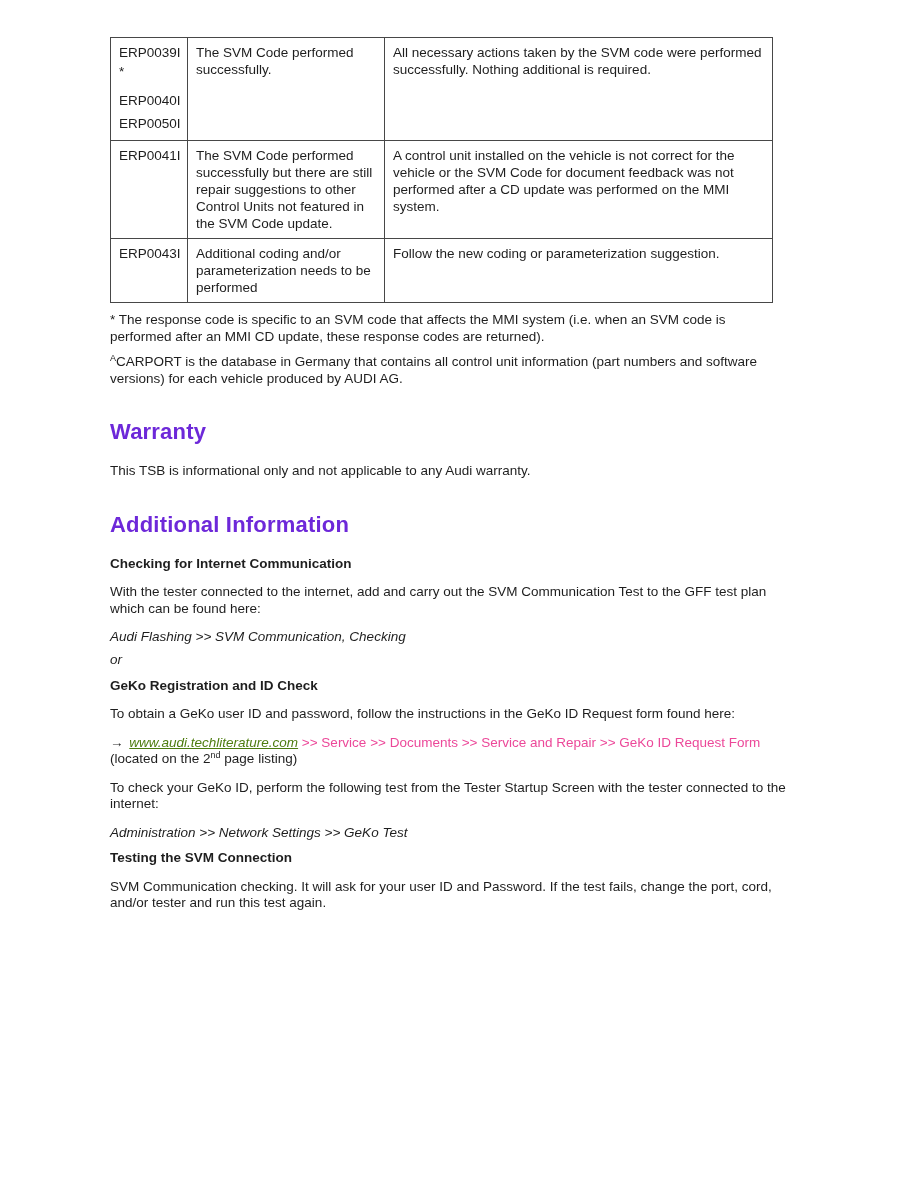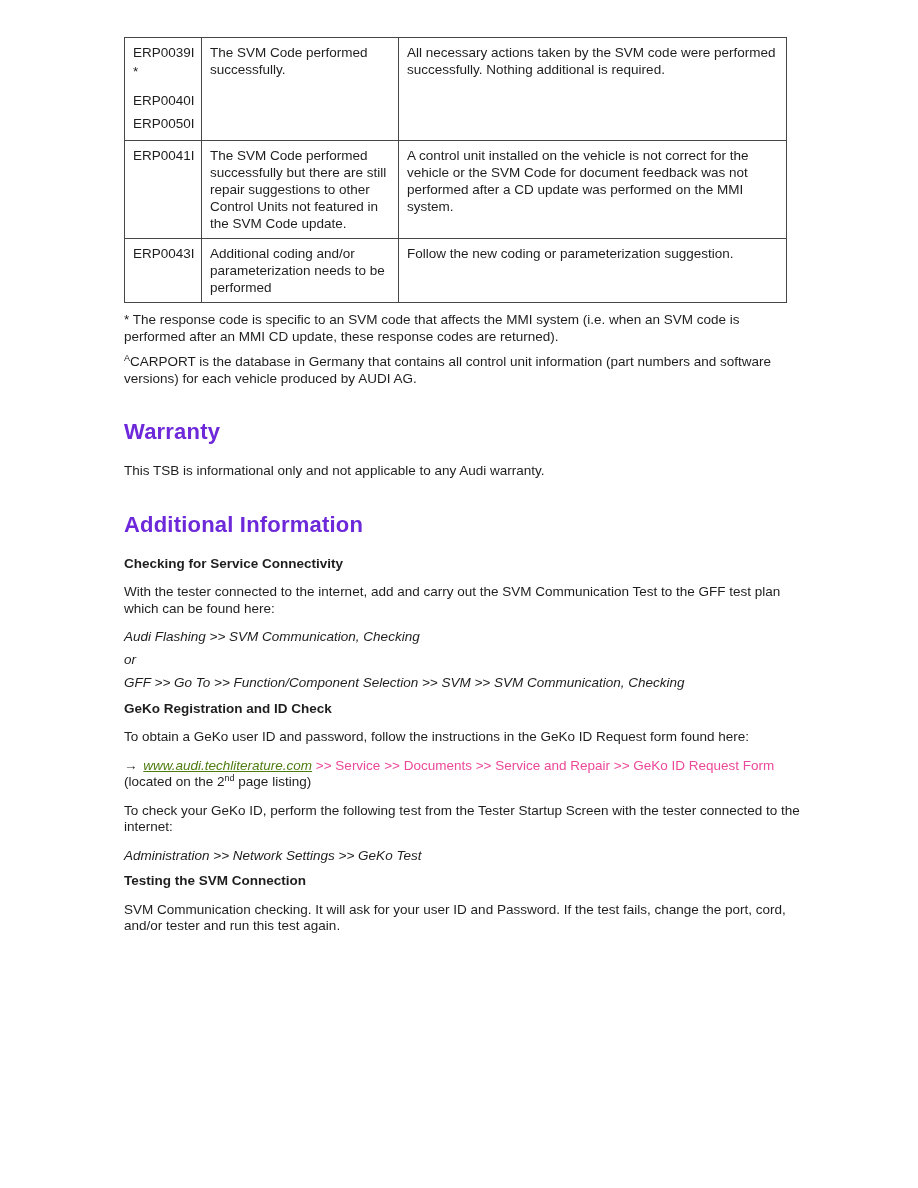--- a/index.html
+++ b/index.html
@@ -3,21 +3,21 @@
 <meta charset="utf-8">
 <style>
   html, body { margin: 0; padding: 0; background: #ffffff; }
   body {
     width: 918px; height: 1188px;
     font-family: "Liberation Sans", "DejaVu Sans", sans-serif;
     color: #1e1e1e;
     -webkit-font-smoothing: antialiased;
   }
   .page { position: relative; width: 918px; height: 1188px; background: #ffffff; overflow: hidden; }
-  .content { position: absolute; left: 124px; top: 37px; width: 680px; }
+  .content { position: absolute; left: 110px; top: 37px; width: 680px; }
 
   
   table.codes {
     border-collapse: collapse;
     width: 659px;
     table-layout: fixed;
   }
   table.codes td {
     border: 1.5px solid #474747;
     vertical-align: top;
@@ -99,25 +99,24 @@
     </table>
 
     <p class="fn">* The response code is specific to an SVM code that affects the MMI system (i.e. when an SVM code is performed after an MMI CD update, these response codes are returned).</p>
     <p class="fn"><sup class="fn-sup">A</sup><span>CARPORT is the database in Germany that contains all control unit information (part numbers and software versions) for each vehicle produced by AUDI AG.</span></p>
 
     <h2 class="section-heading warranty-heading-extra">Warranty</h2>
     <p class="body-text">This TSB is informational only and not applicable to any Audi warranty.</p>
 
     <h2 class="section-heading">Additional Information</h2>
 
-    <p class="bold-sub">Checking for Service Connectivity</p>
+    <p class="bold-sub">Checking for Internet Communication</p>
     <p class="body-text">With the tester connected to the internet, add and carry out the SVM Communication Test to the GFF test plan which can be found here:</p>
     <p class="italic-path">Audi Flashing &gt;&gt; SVM Communication, Checking</p>
     <p class="italic-path">or</p>
-    <p class="italic-path">GFF &gt;&gt; Go To &gt;&gt; Function/Component Selection &gt;&gt; SVM &gt;&gt; SVM Communication, Checking</p>
 
     <p class="bold-sub">GeKo Registration and ID Check</p>
     <p class="body-text">To obtain a GeKo user ID and password, follow the instructions in the GeKo ID Request form found here:</p>
 
     <p class="link-line"><span class="link-arrow">→</span> <a class="doc-link">www.audi.techliterature.com</a><span class="link-path"> &gt;&gt; Service &gt;&gt; Documents &gt;&gt; Service and Repair &gt;&gt; GeKo ID Request Form</span> <span class="link-note"><span>(located on the 2</span><sup>nd</sup><span> page listing)</span></span></p>
 
     <p class="body-text">To check your GeKo ID, perform the following test from the Tester Startup Screen with the tester connected to the internet:</p>
     <p class="italic-path">Administration &gt;&gt; Network Settings &gt;&gt; GeKo Test</p>
 
     <p class="bold-sub">Testing the SVM Connection</p>

